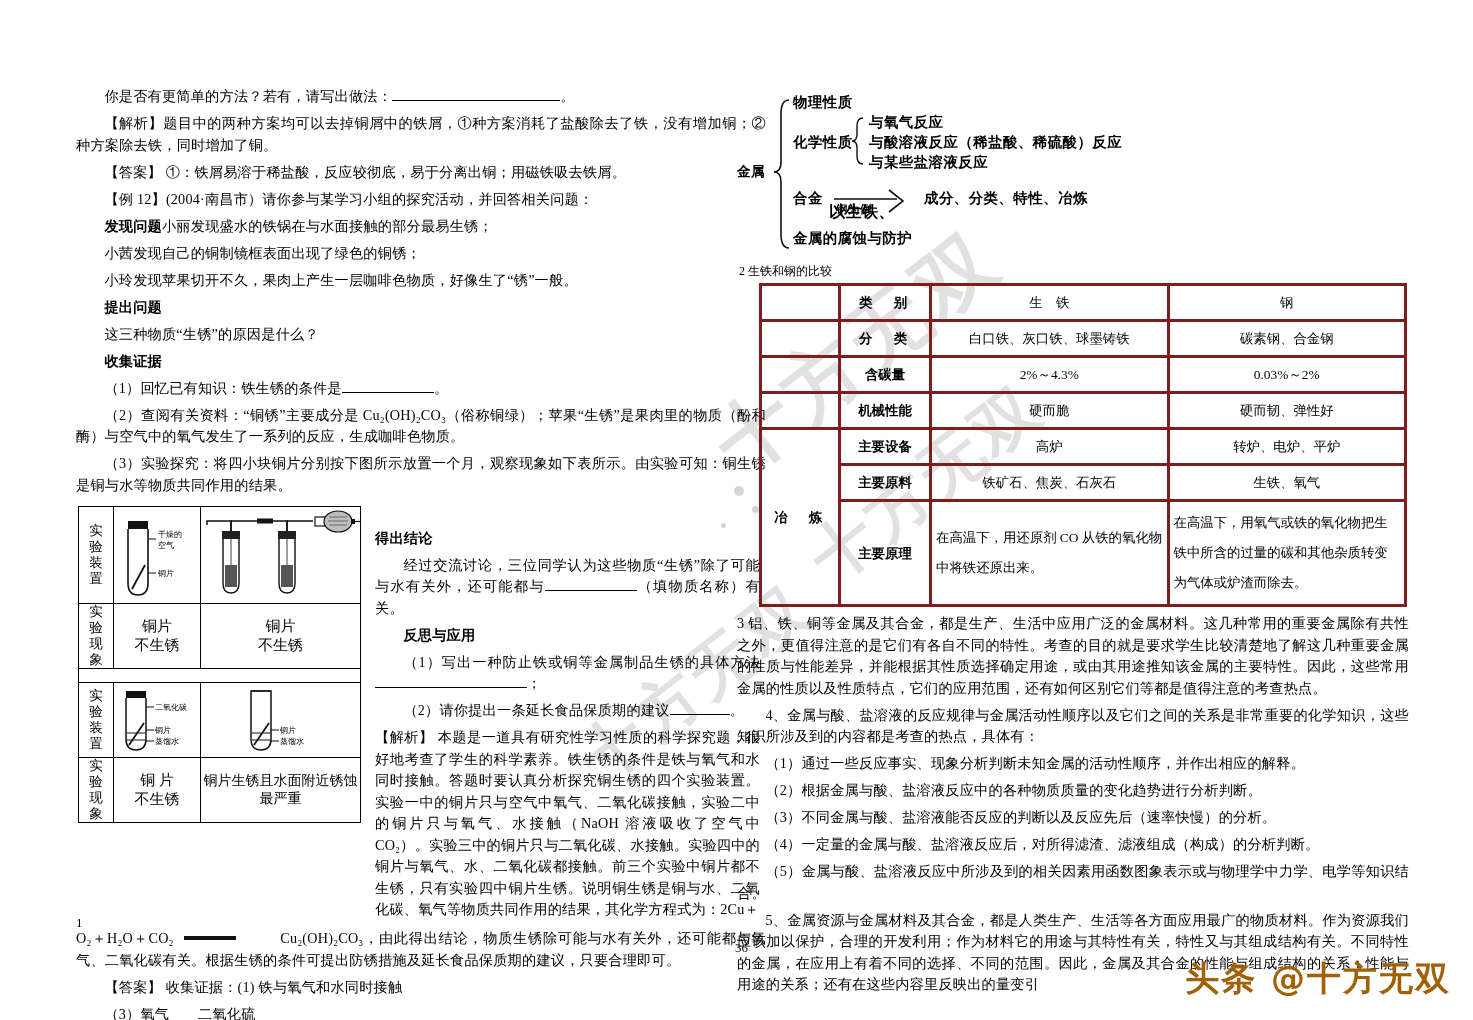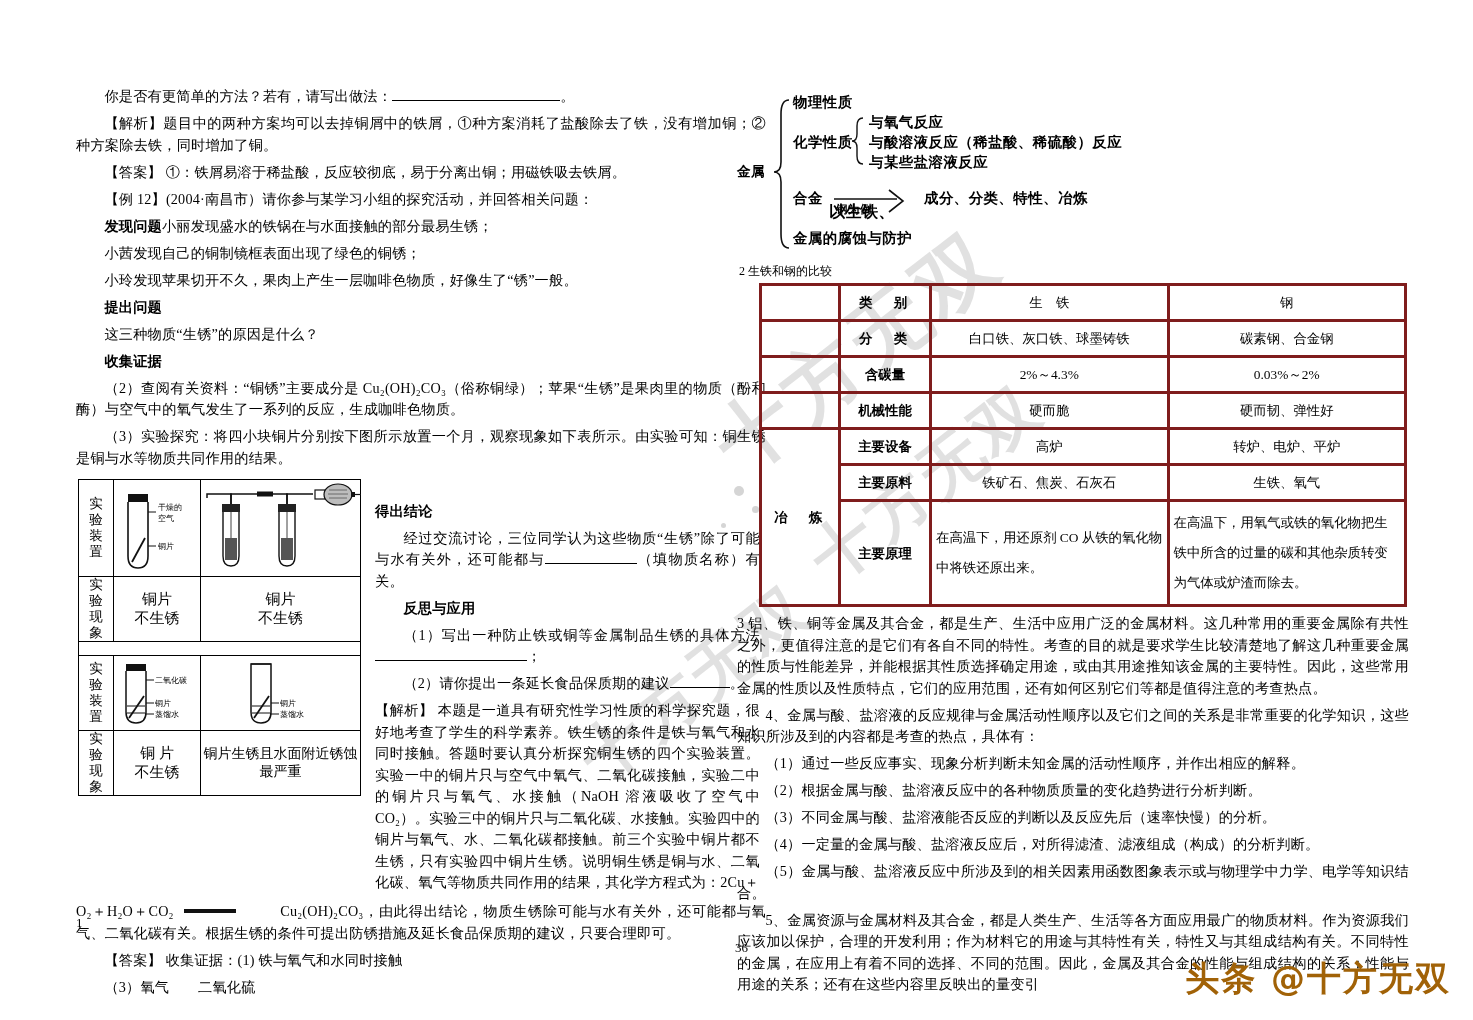--- a/index.html
+++ b/index.html
@@ -200,20 +200,23 @@
 
     <p class="t ind">
       <span class="bold">发现问题</span><span>小丽发现盛水的铁锅在与水面接触的部分最易生锈；</span>
     </p>
     <p class="t ind">小茜发现自己的铜制镜框表面出现了绿色的铜锈；</p>
     <p class="t ind">小玲发现苹果切开不久，果肉上产生一层咖啡色物质，好像生了“锈”一般。</p>
     <p class="t ind bold">提出问题</p>
     <p class="t ind">这三种物质“生锈”的原因是什么？</p>
     <p class="t ind bold">收集证据</p>
 
+    <p class="t ind">
+      <span>（1）回忆已有知识：铁生锈的条件是</span><span class="blank b-md"></span><span>。</span>
+    </p>
     <p class="t ind">（2）查阅有关资料：“铜锈”主要成分是 Cu₂(OH)₂CO₃（俗称铜绿）；苹果“生锈”是果肉里的物质（酚和酶）与空气中的氧气发生了一系列的反应，生成咖啡色物质。</p>
     <p class="t ind">（3）实验探究：将四小块铜片分别按下图所示放置一个月，观察现象如下表所示。由实验可知：铜生锈是铜与水等物质共同作用的结果。</p>
 
     <div style="position:relative; display:flex; align-items:flex-start;">
 
       <table class="exp-table">
 
         <tbody>
             <tr>
           <td class="lbl-cell">

